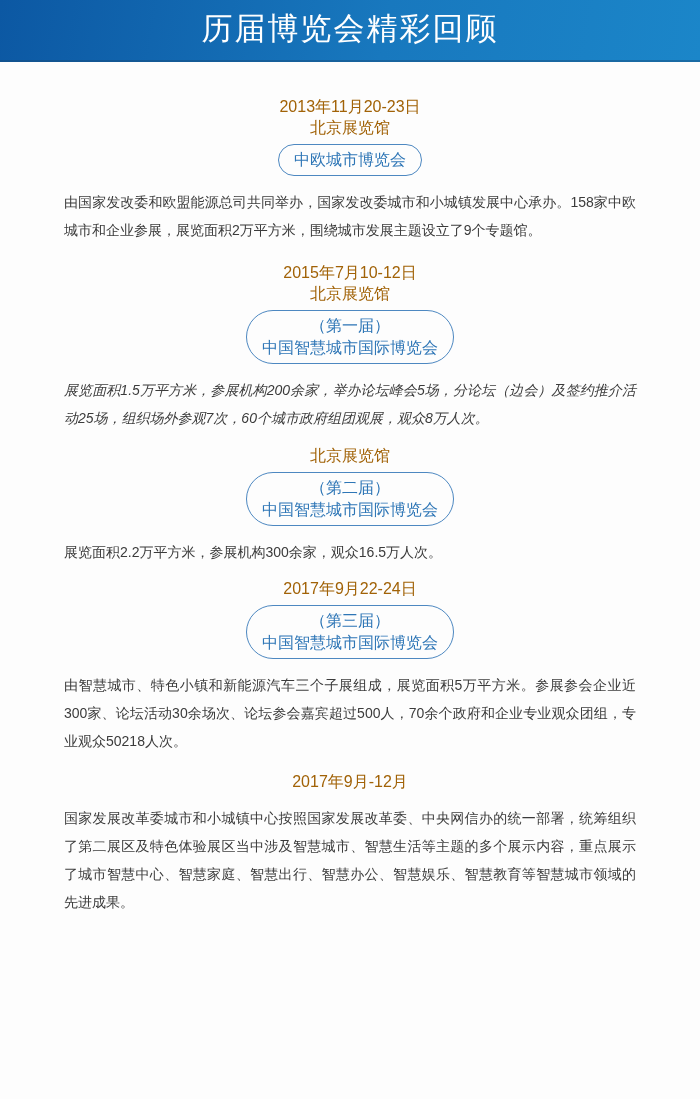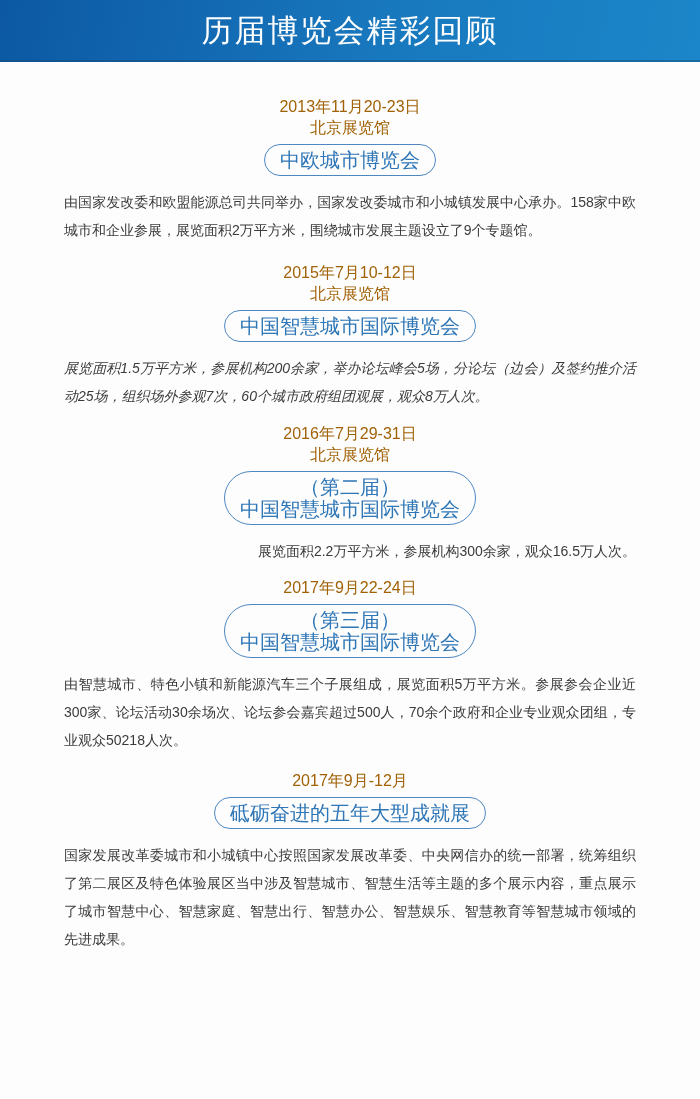--- a/index.html
+++ b/index.html
@@ -13,20 +13,21 @@
     overflow: hidden;
   }
   
   .banner {
     height: 62px;
     background: linear-gradient(100deg, #0c58a3 0%, #1878be 55%, #1b86c9 100%);
     border-bottom: 2px solid rgba(25, 75, 120, 0.45);
     display: flex;
     align-items: center;
     justify-content: center;
+    font-family: Liberation Mono, monospace;
   }
   .banner h1 {
     color: #ffffff;
     font-size: 31px;
     font-weight: 500;
     letter-spacing: 2px;
     line-height: 1;
   }
   
   main { padding: 0 64px; }
@@ -42,21 +43,21 @@
     line-height: 21px;
     text-align: center;
   }
   .badge-row { margin-top: 6px; text-align: center; }
   .badge {
     display: inline-block;
     border: 1px solid #4d88c1;
     border-radius: 28px;
     padding: 4px 15px;
     color: #2e76b6;
-    font-size: 20px;
+    font-size: 16px;
     line-height: 22px;
     background: #fdfdfd;
     text-align: center;
   }
   .badge-line { display: block; }
   .desc {
     margin-top: 12px;
     color: #3b3b3b;
     font-size: 14px;
     line-height: 28px;
@@ -83,53 +84,47 @@
       </span>
     </div>
     <p class="desc" style="text-align: justify;">由国家发改委和欧盟能源总司共同举办，国家发改委城市和小城镇发展中心承办。158家中欧城市和企业参展，展览面积2万平方米，围绕城市发展主题设立了9个专题馆。</p>
   </section>
 
   <section class="expo-section">
     <div class="date">2015年7月10-12日</div>
     <div class="venue">北京展览馆</div>
     <div class="badge-row">
       <span class="badge">
+        <span class="badge-line">（第一届）</span>
         <span class="badge-line">中国智慧城市国际博览会</span>
       </span>
     </div>
     <p class="desc" style="text-align: justify; font-style: italic;">展览面积1.5万平方米，参展机构200余家，举办论坛峰会5场，分论坛（边会）及签约推介活动25场，组织场外参观7次，60个城市政府组团观展，观众8万人次。</p>
   </section>
 
   <section class="expo-section">
-    <div class="date">2016年7月29-31日</div>
     <div class="venue">北京展览馆</div>
     <div class="badge-row">
       <span class="badge">
         <span class="badge-line">（第二届）</span>
         <span class="badge-line">中国智慧城市国际博览会</span>
       </span>
     </div>
-    <p class="desc" style="text-align: right;">展览面积2.2万平方米，参展机构300余家，观众16.5万人次。</p>
+    <p class="desc" style="text-align: left;">展览面积2.2万平方米，参展机构300余家，观众16.5万人次。</p>
   </section>
 
   <section class="expo-section">
     <div class="date">2017年9月22-24日</div>
     <div class="badge-row">
       <span class="badge">
         <span class="badge-line">（第三届）</span>
         <span class="badge-line">中国智慧城市国际博览会</span>
       </span>
     </div>
     <p class="desc" style="text-align: justify;">由智慧城市、特色小镇和新能源汽车三个子展组成，展览面积5万平方米。参展参会企业近300家、论坛活动30余场次、论坛参会嘉宾超过500人，70余个政府和企业专业观众团组，专业观众50218人次。</p>
   </section>
 
   <section class="expo-section">
     <div class="date">2017年9月-12月</div>
-    <div class="badge-row">
-      <span class="badge">
-        <span class="badge-line">砥砺奋进的五年大型成就展</span>
-        <span class="badge-line"></span>
-      </span>
-    </div>
     <p class="desc" style="text-align: justify;">国家发展改革委城市和小城镇中心按照国家发展改革委、中央网信办的统一部署，统筹组织了第二展区及特色体验展区当中涉及智慧城市、智慧生活等主题的多个展示内容，重点展示了城市智慧中心、智慧家庭、智慧出行、智慧办公、智慧娱乐、智慧教育等智慧城市领域的先进成果。</p>
   </section>
 
 </main>
 
 </body></html>

